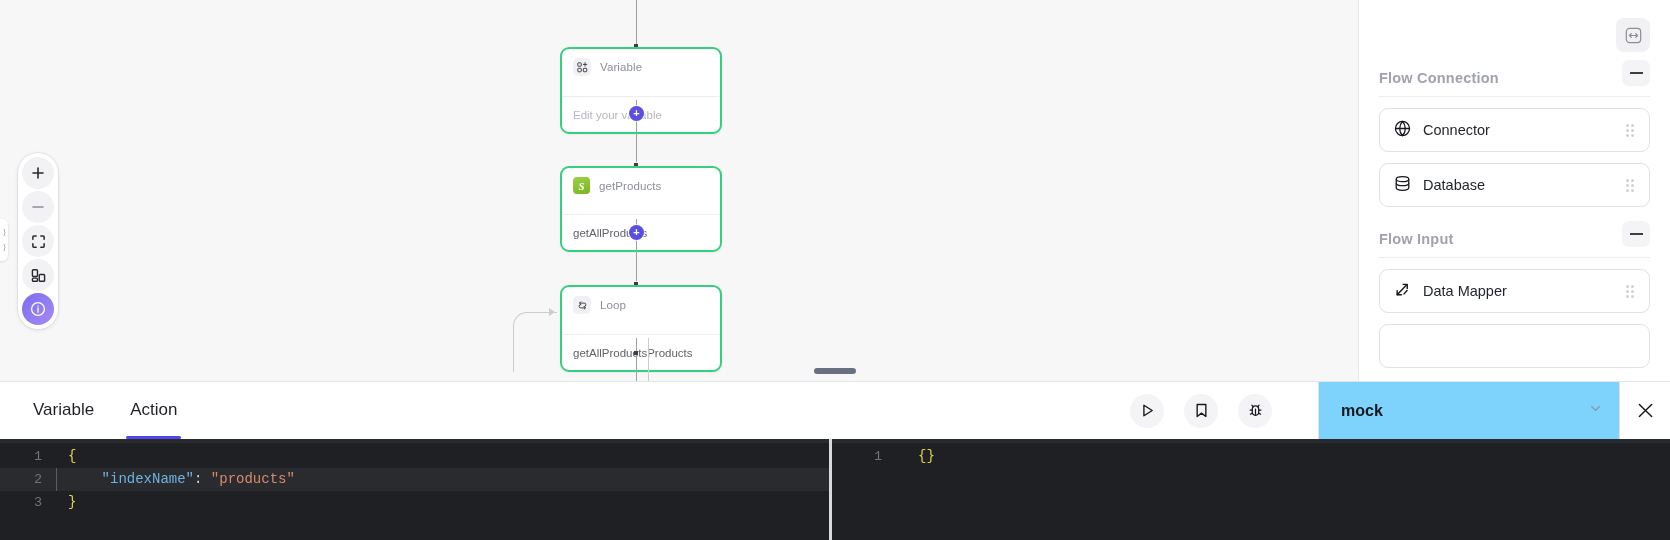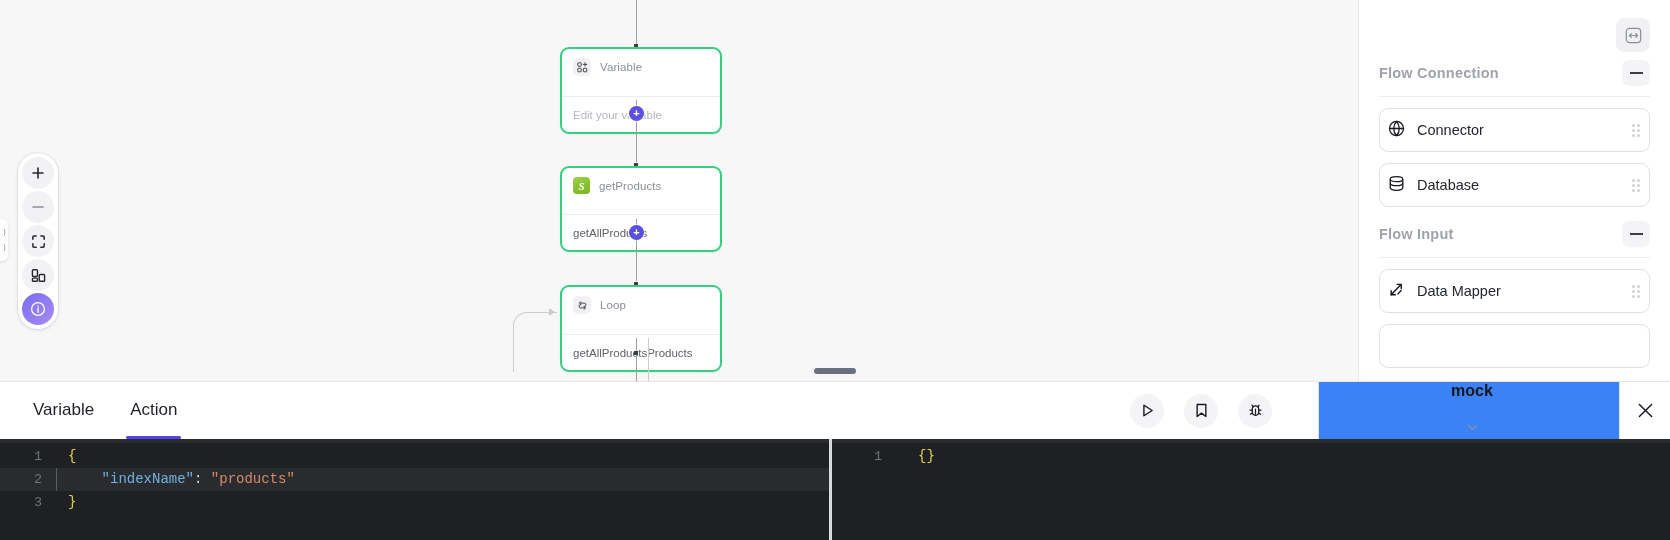--- a/index.html
+++ b/index.html
@@ -123,37 +123,37 @@
   }
   .sidebar-top { height: 60px; position: relative; }
   .collapse-panel-btn {
     position: absolute; right: 20px; top: 18px;
     width: 34px; height: 34px; border-radius: 8px; background: #f1f1f3;
     display: flex; align-items: center; justify-content: center;
     border: none; cursor: pointer;
   }
   .sb-section { padding: 0 20px; }
   .sb-sec-head {
-    display: flex; align-items: center; justify-content: space-between;
+    display: flex; align-items: flex-end; justify-content: space-between;
     padding-bottom: 10px;
   }
   .sb-sec-title {
     font-size: 14.5px; font-weight: bold; color: #a0a3ac; letter-spacing: .2px;
   }
   .sb-collapse {
     width: 28px; height: 26px; border-radius: 7px; background: #f4f4f6;
     display: flex; align-items: center; justify-content: center;
     border: none; cursor: pointer;
   }
   .sb-collapse i { display: block; width: 13px; height: 1.6px; background: #3c4043; }
   .sb-divider { height: 1px; background: #ececed; margin-bottom: 11px; }
 
   .sb-card {
     display: flex; align-items: center; gap: 11px;
-    height: 44px; padding: 0 7px;
+    height: 44px; padding: 0 13px;
     border: 1px solid #dfe1e6; border-radius: 9px;
     background: #fff; margin-bottom: 11px; cursor: grab;
   }
   .sb-card-label { font-size: 14.5px; color: #23262b; flex: 1; }
   .grip {
     width: 10px; height: 13px;
     display: grid; grid-template-columns: 3px 3px; grid-template-rows: 3px 3px 3px;
     gap: 2px; flex: none;
   }
   .grip i { width: 3px; height: 3px; border-radius: 50%; background: #cfd1d6; display: block; }
@@ -186,22 +186,21 @@
   }
   .abtn {
     width: 34px; height: 34px; border-radius: 50%; background: #f4f4f6;
     display: flex; align-items: center; justify-content: center;
     border: none; cursor: pointer;
   }
   .mock-select {
     position: absolute; left: 1318px; top: 0; width: 302px; height: 57px;
     border-left: 1px solid #e3e4e8; border-right: 1px solid #e3e4e8;
     display: flex; align-items: center; padding: 0 16px 0 22px; cursor: pointer;
-    background: #3b82f6;
-    flex-direction: column;
+    background: #7dd3fc;
   }
   .mock-value { flex: 1; font-size: 16px; font-weight: bold; color: #16181d; }
   .close-btn {
     position: absolute; left: 1620px; top: 0; width: 50px; height: 57px;
     display: flex; align-items: center; justify-content: center;
     background: #fff; border: none; cursor: pointer;
   }
 
   
   .editors { position: absolute; left: 0; top: 57px; width: 1670px; height: 102px; display: flex; }

